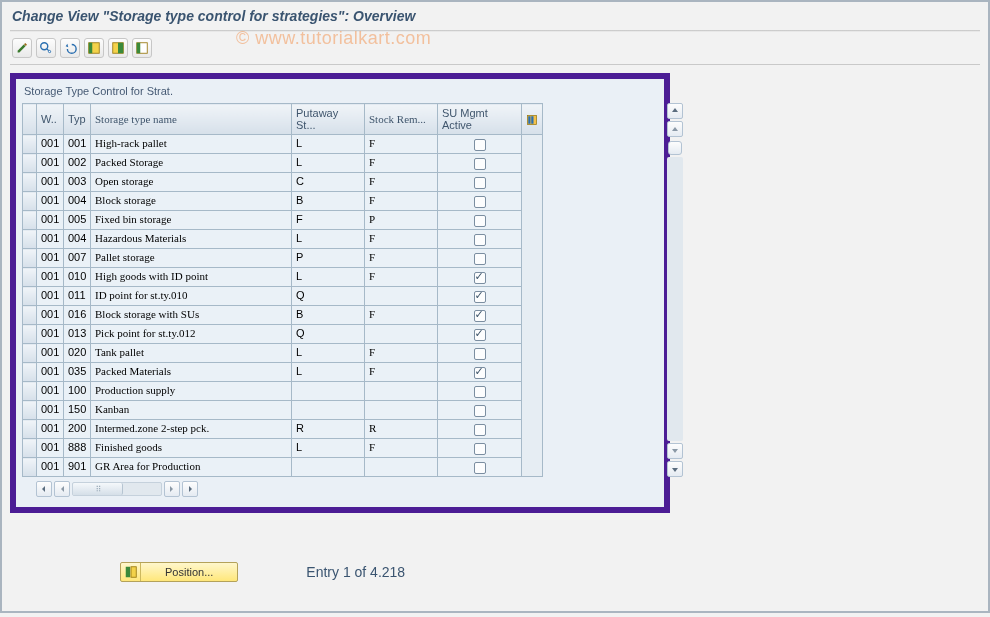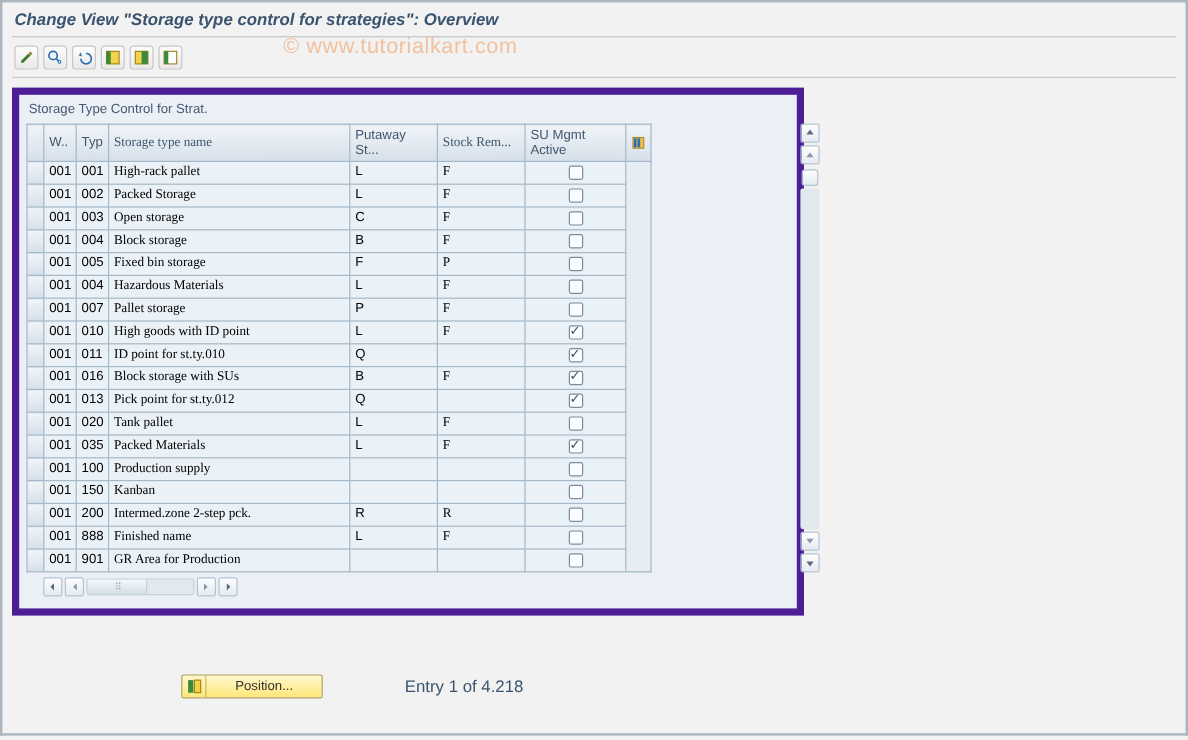--- a/index.html
+++ b/index.html
@@ -33,21 +33,21 @@
     .su-cell { text-align: center; }
     .vscroll { position: absolute; right: -28px; top: 0; bottom: 0; width: 22px; display: flex; flex-direction: column; align-items:center; }
     .vs-btn { width: 16px; height: 16px; border: 1px solid #b3c3d3; background: linear-gradient(180deg,#fdfdfd,#e5ebf2); border-radius: 2px; display:flex; align-items:center; justify-content:center; cursor:pointer; }
     .vs-track { flex:1; width: 16px; background: #e1e8ee; margin: 2px 0; border-radius:2px; }
     .hscroll { display:flex; align-items:center; gap:2px; margin-top:4px; margin-left:14px; }
     .hs-btn { width:16px; height:16px; border:1px solid #b3c3d3; background: linear-gradient(180deg,#fdfdfd,#e5ebf2); border-radius:2px; display:flex;align-items:center;justify-content:center; cursor:pointer;}
     .hs-track { width: 90px; height:14px; background:#e1e8ee; border:1px solid #c5d1dc; border-radius:2px; position:relative; }
     .hs-thumb { position:absolute; left:0; top:0; bottom:0; width:50px; background:linear-gradient(180deg,#f5f8fb,#d5dfe8); border-right:1px solid #b5c4d1; border-radius:2px; }
     .hs-thumb::after { content:"⠿"; position:absolute; left:50%; top:50%; transform:translate(-50%,-50%); color:#9aaab8; font-size:8px; letter-spacing:-2px;}
     .footer { position:absolute; left:120px; top:562px; display:flex; align-items:center; gap:68px; }
-    .pos-btn { display:inline-flex; align-items:center; height:20px; border:1px solid #b4a25a; background: linear-gradient(180deg,#fff7cc,#ffe77a); border-radius:2px; padding:0; cursor:pointer;margin-left:31px; }
+    .pos-btn { display:inline-flex; align-items:center; height:20px; border:1px solid #b4a25a; background: linear-gradient(180deg,#fff7cc,#ffe77a); border-radius:2px; padding:0; cursor:pointer; }
     .pos-ic { width:20px; height:18px; display:inline-flex; align-items:center; justify-content:center; border-right:1px solid #cdb95f; }
     .pos-lbl { padding: 0 24px; color:#333; font-size:11px; }
     .entry-txt { color:#3a5470; font-size:14px; }
     .outer-border { border: 2px solid #aab5c0; border-top:none; position:absolute; top:0; left:0; right:0; height:613px; pointer-events:none; }
     .top-edge { position:absolute; top:0; left:0; right:0; height:2px; background:#aab5c0; }
   </style>
 </head>
 <body>
 
 <div class="top-edge"></div>
@@ -426,21 +426,21 @@
             </tr>
             <tr>
               <td class="col-sel"></td>
               <td>
                 <div class="cell-in col-w">001</div>
               </td>
               <td>
                 <div class="cell-in col-typ">888</div>
               </td>
               <td>
-                <div class="cell-in col-name">Finished name</div>
+                <div class="cell-in col-name">Finished goods</div>
               </td>
               <td>
                 <div class="cell-in col-put">L</div>
               </td>
               <td>
                 <div class="cell-in col-stk">F</div>
               </td>
               <td class="su-cell"><span class="chk"></span></td>
             </tr>
             <tr>

